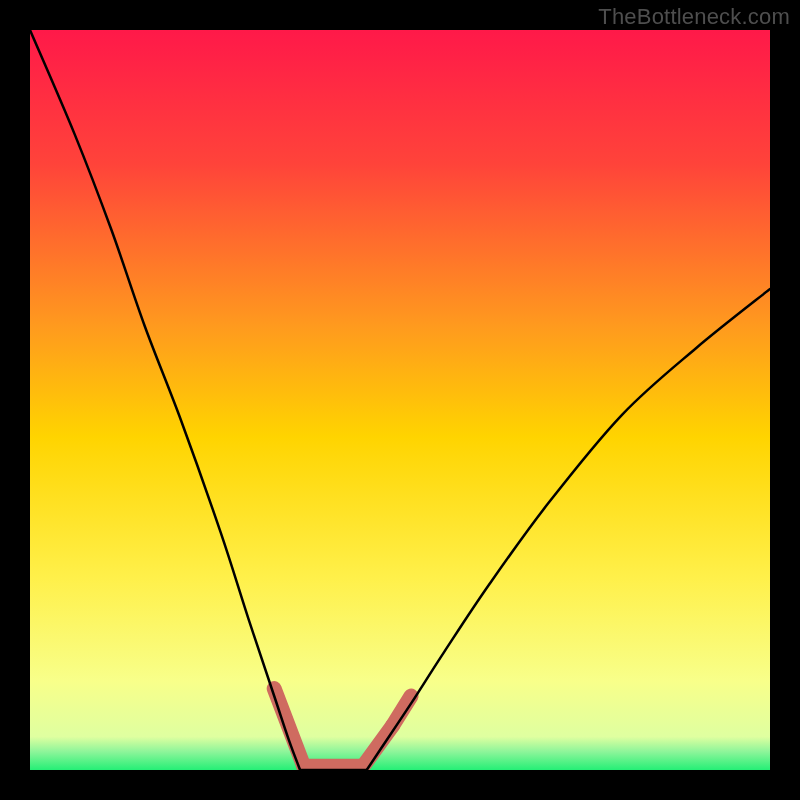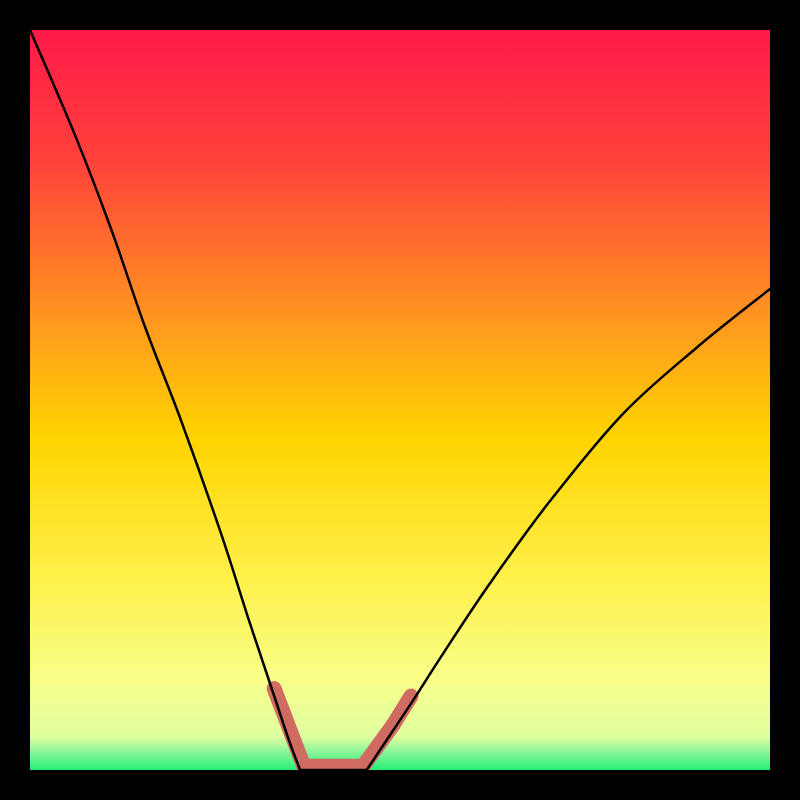--- a/index.html
+++ b/index.html
@@ -32,20 +32,21 @@
     width: 740px;
     height: 740px;
     overflow: hidden;
   }
   svg { display: block; }
 </style>
 </head>
 <body>
 
 <div class="outer">
+  <div class="watermark">TheBottleneck.com</div>
   <div class="plot-area">
     <svg id="chart-svg" width="740" height="740" viewBox="0 0 740 740" preserveAspectRatio="none">
         <defs>
           <linearGradient id="bg-grad" x1="0" y1="0" x2="0" y2="1">
             <stop offset="0%" stop-color="#ff1949"></stop>
             <stop offset="18%" stop-color="#ff433a"></stop>
             <stop offset="40%" stop-color="#ff9a1e"></stop>
             <stop offset="55.00000000000001%" stop-color="#ffd400"></stop>
             <stop offset="74%" stop-color="#fff04a"></stop>
             <stop offset="88%" stop-color="#f8ff8a"></stop>

